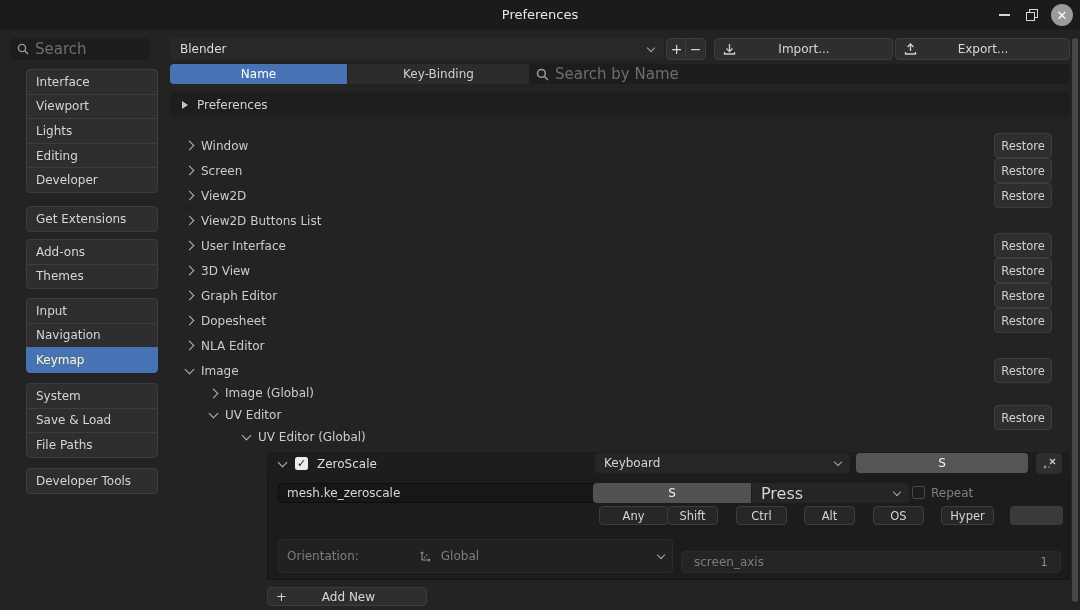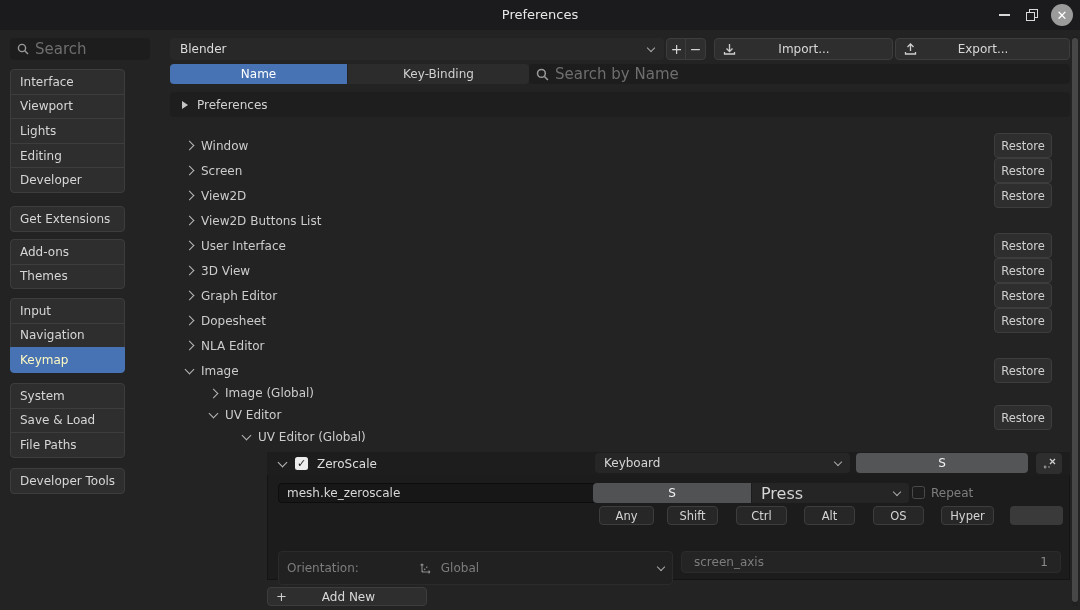--- a/index.html
+++ b/index.html
@@ -16,21 +16,21 @@
               display:flex; align-items:center; justify-content:center; color:#fdfdfd; font-size:13px; font-weight:bold; }
   .minline { width:11px; height:2px; background:#d8d8d8; }
   .restsq { position:relative; width:12px; height:12px; }
   .restsq i { position:absolute; border:1.2px solid #d8d8d8; width:9px; height:9px; display:block; }
   .restsq i:first-child { right:0; top:0; } .restsq i:last-child { left:0; bottom:0; background:#1b1b1d; }
 
   
   .side-search { position:absolute; left:10px; top:38px; width:140px; height:22px; background:#1d1d1d;
                  border-radius:4px; display:flex; align-items:center; padding-left:7px; gap:6px; }
   .placeholder { color:#6e6e6e; font-size:15px; }
-  .sgroup { position:absolute; left:10px; width:115px; }
+  .sgroup { position:absolute; left:26px; width:132px; }
   .sitem { height:25.6px; background:#2e2e2e; border:1px solid #3d3d3d; margin-top:-1px;
            display:flex; align-items:center; padding-left:9px; color:#d6d6d6; font-size:12px; }
   .sgroup .sitem:first-child { border-top-left-radius:4px; border-top-right-radius:4px; margin-top:0; }
   .sgroup .sitem:last-child { border-bottom-left-radius:4px; border-bottom-right-radius:4px; }
   .sitem.active { background:#4772b3; border-color:#4772b3; color:#fef9c3; }
 
   
   .km-select { position:absolute; left:170px; top:38px; width:494px; height:22px; background:#282828;
                border-radius:4px; display:flex; align-items:center; padding:0 10px; color:#dddddd; font-size:12px; }
   .pmbtn { position:absolute; top:38px; width:21px; height:22px; background:#2e2e2e; border:1px solid #3d3d3d;
@@ -85,21 +85,21 @@
   .keybtn { position:absolute; left:325px; top:8px; width:158px; height:20px; background:#505254; border-radius:4px 0 0 4px;
             display:flex; align-items:center; justify-content:center; color:#f2f2f2; font-size:12px; }
   .valdd { position:absolute; left:484px; top:8px; width:157px; height:20px; background:#252525; border-radius:0 4px 4px 0;
            display:flex; align-items:center; padding:0 9px; color:#d5d5d5; font-size:16px; }
   .repeat-box { position:absolute; left:644px; top:11px; width:13px; height:13px; background:#1d1d1d; border:1px solid #4a4a4a; border-radius:2.5px; }
   .repeat-lbl { position:absolute; left:663px; top:11px; color:#7e7e7e; font-size:12px; }
   .modbtn { position:absolute; top:31px; height:19px; background:#272727; border:1px solid #3d3d3d; border-radius:4px;
             color:#d5d5d5; font-size:11.5px; display:flex; align-items:center; justify-content:center; }
   .modempty { position:absolute; top:31px; left:742px; width:53px; height:19px; background:#3a3a3a; border-radius:4px; }
 
-  .orient-wrap { position:absolute; left:10px; top:76px; width:395px; height:22px; border:1px solid #2b2b2b; background:#212121;
+  .orient-wrap { position:absolute; left:10px; top:64px; width:395px; height:22px; border:1px solid #2b2b2b; background:#212121;
                  border-radius:4px; display:flex; align-items:center; padding:16px 8px; gap:8px; }
   .dim { color:#7d7d7d; font-size:12px; }
   .axis-ic { margin-left:52px; }
   .screenaxis { position:absolute; left:413px; top:76px; width:380px; height:22px; border:1px solid #2b2b2b; background:#242424;
                 border-radius:4px; display:flex; align-items:center; padding:0 12px; }
   .sa-val { margin-left:auto; color:#8a8a8a; font-size:12px; }
 
   .addnew { position:absolute; left:267px; top:587px; width:160px; height:19px; background:#2e2e2e; border:1px solid #3d3d3d;
             border-radius:4px; display:flex; align-items:center; color:#d8d8d8; font-size:12px; padding-left:8px; }
   .addnew .lbl { flex:1; text-align:center; padding-right:16px; }
@@ -353,21 +353,21 @@
     <div class="keybtn">
         <span>S</span>
       </div>
     <div class="valdd">
       <span>Press</span>
       <span class="chev-dd"></span>
     </div>
     <span class="repeat-box"></span>
     <span class="repeat-lbl">Repeat</span>
 
-    <div class="modbtn" style="left:331px;width:55px">
+    <div class="modbtn" style="left:331px;width:69px">
         <span>Any</span>
       </div>
     <div class="modbtn" style="left:399px;width:51px">
         <span>Shift</span>
       </div>
     <div class="modbtn" style="left:468px;width:51px">
         <span>Ctrl</span>
       </div>
     <div class="modbtn" style="left:536px;width:51px">
         <span>Alt</span>

